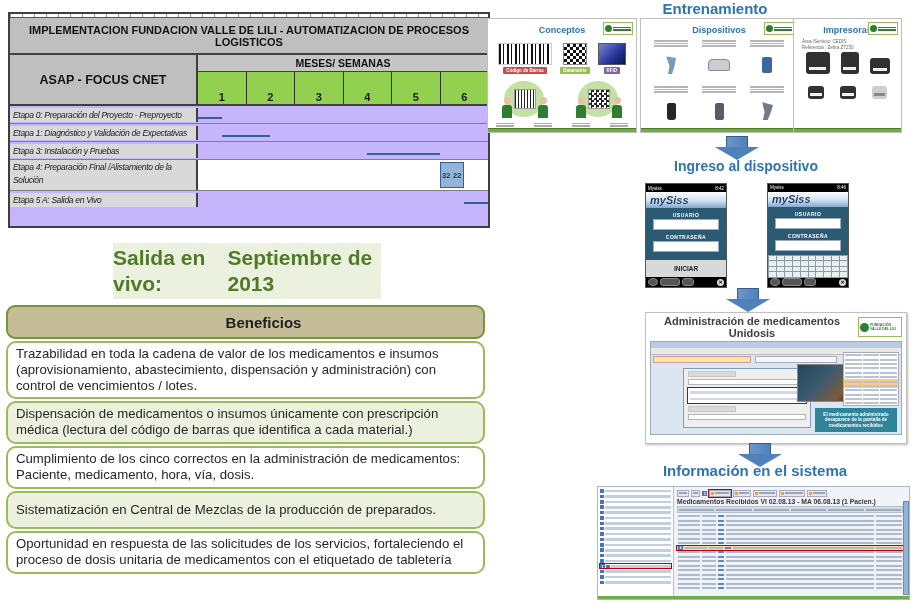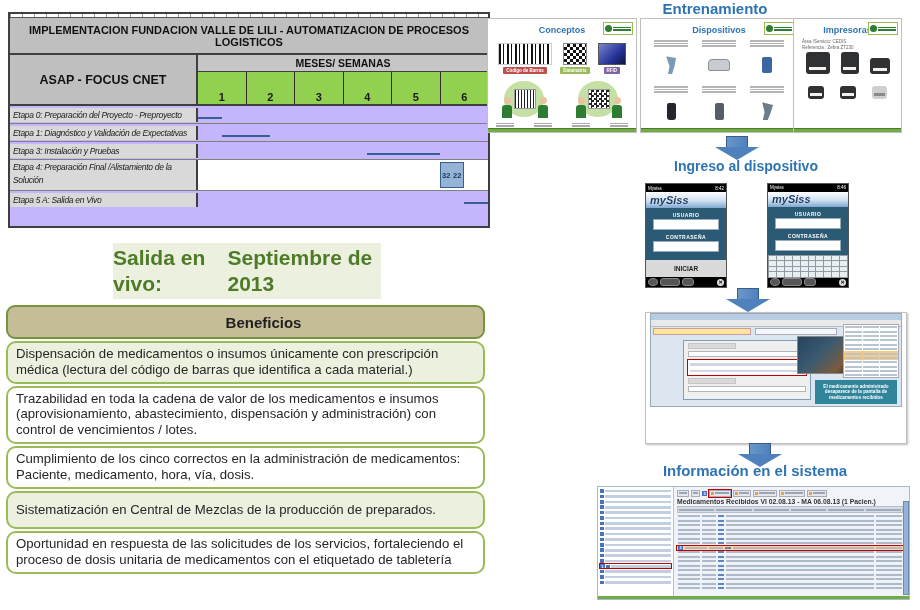--- a/index.html
+++ b/index.html
@@ -247,22 +247,22 @@
     </div>
 </div>
 
 <div class="abs golive">
   <span>Salida en vivo:</span>
   <span>Septiembre de 2013</span>
 </div>
 
 <div class="abs benef-head">Beneficios</div>
 <div class="abs benefits">
+    <div class="benefit">Trazabilidad en toda la cadena de valor de los medicamentos e insumos (aprovisionamiento, abastecimiento, dispensación y administración) con control de vencimientos / lotes.</div>
     <div class="benefit shade">Dispensación de medicamentos o insumos únicamente con prescripción médica (lectura del código de barras que identifica a cada material.)</div>
-    <div class="benefit">Trazabilidad en toda la cadena de valor de los medicamentos e insumos (aprovisionamiento, abastecimiento, dispensación y administración) con control de vencimientos / lotes.</div>
     <div class="benefit">Cumplimiento de los cinco correctos en la administración de medicamentos: Paciente, medicamento, hora, vía, dosis.</div>
     <div class="benefit shade pad1">Sistematización en Central de Mezclas de la producción de preparados.</div>
     <div class="benefit">Oportunidad en respuesta de las solicitudes de los servicios, fortaleciendo el proceso de dosis unitaria de medicamentos con el etiquetado de tabletería</div>
   </div>
 
 <div class="abs sec-title" style="left:640px;top:0;width:150px;font-size:15px;">Entrenamiento</div>
 
 <div class="card" style="left:487px;top:18px;width:150px;height:115px;">
   <div class="mini-logo">
       <span class="dot"></span>
@@ -514,20 +514,30 @@
     <span class="ph-x">✕</span>
   </div>
 </div>
 
 <div class="big-arrow" style="left:726px;top:288px;">
   <div class="shaft"></div>
     <div class="head"></div>
 </div>
 
 <div class="abs uni-card">
+  <div class="uni-head">
+    <div class="uni-title">
+      <div>Administración de medicamentos</div>
+      <div>Unidosis</div>
+    </div>
+    <div class="uni-logo">
+      <span class="dot"></span>
+      <span class="txt">FUNDACIÓN VALLE DEL LILI</span>
+    </div>
+  </div>
   <div class="sap">
     <div class="tb"></div>
     <div class="tools"></div>
     <div class="ybar"></div>
     <div class="gbar"></div>
     <div class="popup">
       <i class="lab"></i>
         <i></i>
       <div class="redbox">
           <i></i>

